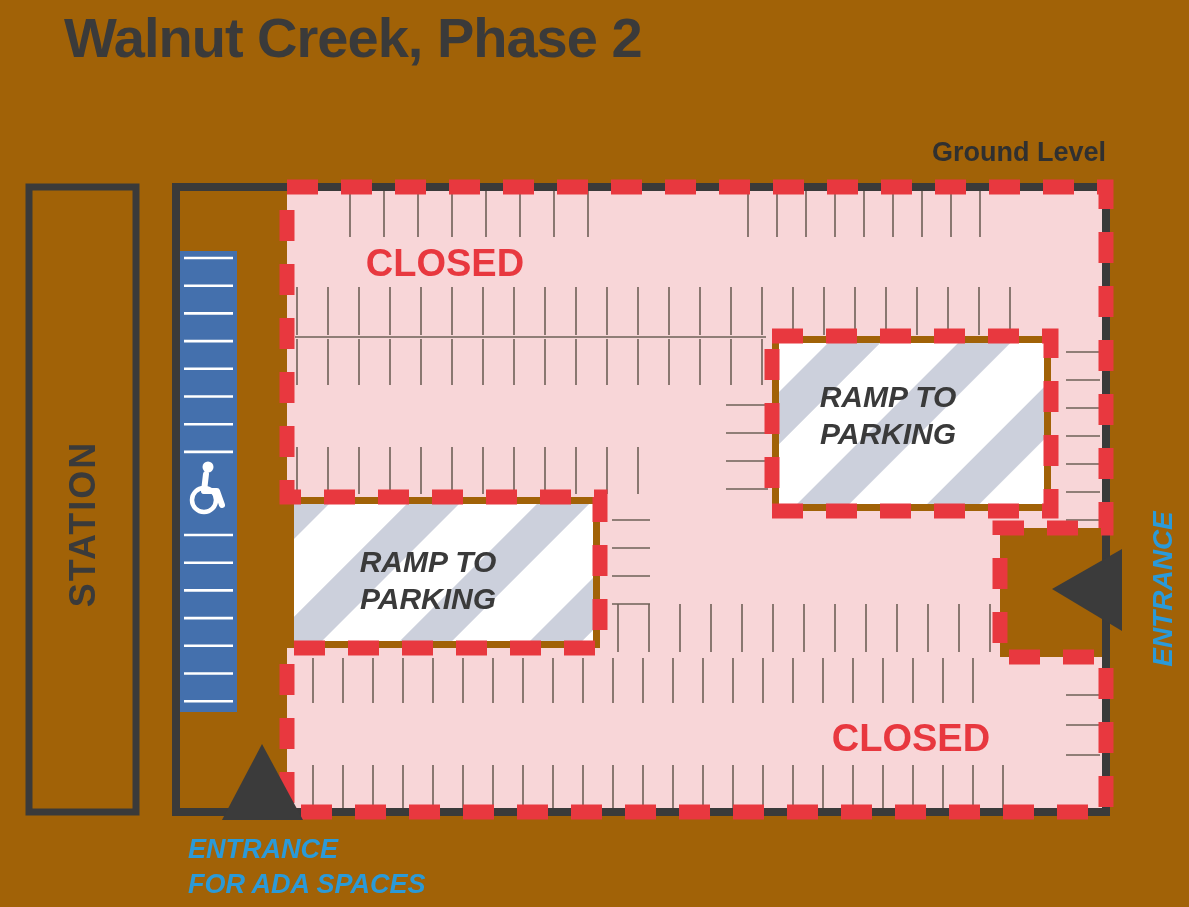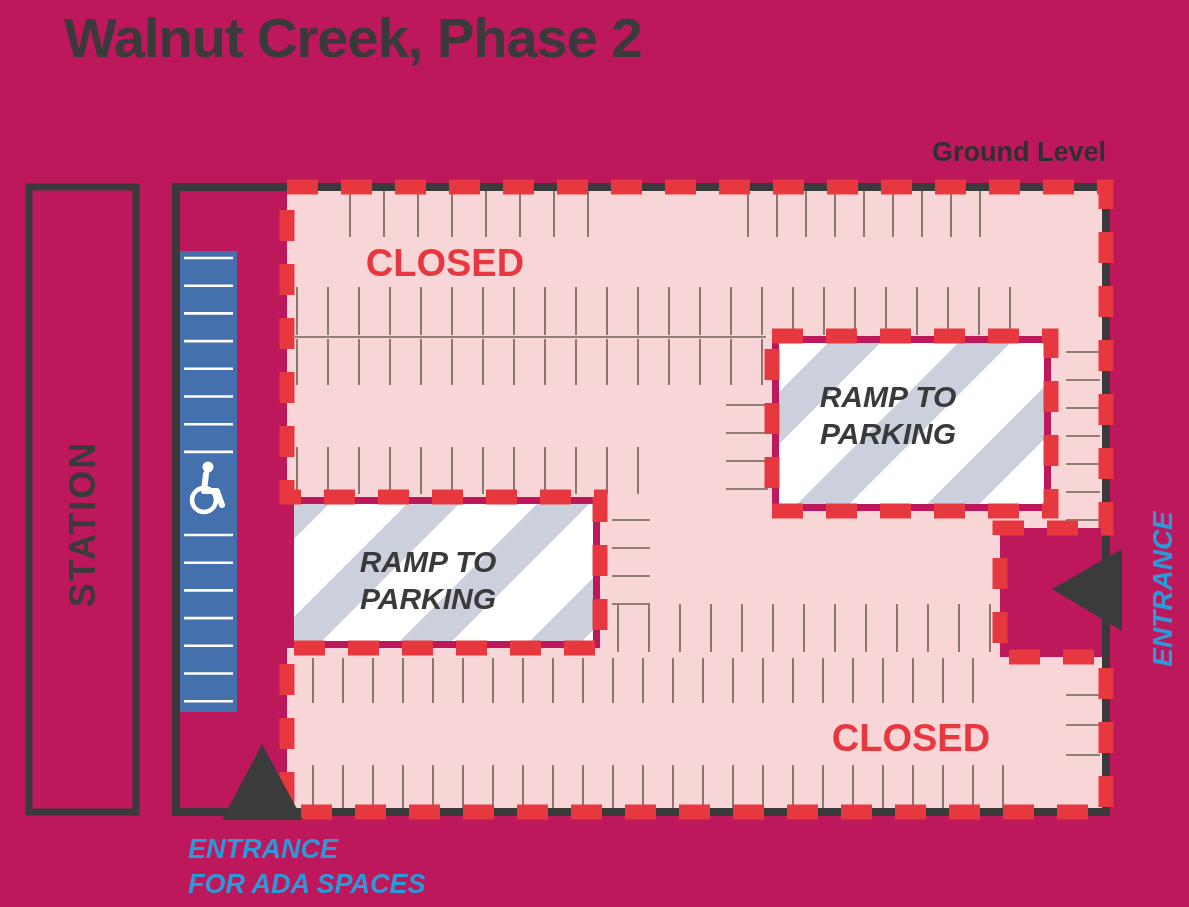--- a/index.html
+++ b/index.html
@@ -1,16 +1,16 @@
 <!DOCTYPE html>
 <html><head>
 <meta charset="utf-8">
 <style>
   html,body{margin:0;padding:0;background:#ffffff;}
-  .stage{position:relative;width:1189px;height:907px;background:#be185d;overflow:hidden;
+  .stage{position:relative;width:1189px;height:907px;background:#a16207;overflow:hidden;
          font-family:"Liberation Sans",sans-serif;}
   svg{display:block;}
   text{font-family:"Liberation Sans",sans-serif;}
   .title-text{font-size:56px;font-weight:bold;fill:#3a3a3a;letter-spacing:-1px;}
   .level-text{font-size:27px;font-weight:bold;fill:#303030;}
   .station-text{font-size:36px;font-weight:bold;fill:#3a3a3a;letter-spacing:2px;}
   .closed-text{font-size:38px;font-weight:bold;fill:#e8383f;}
   .ramp-text{font-size:30px;font-weight:bold;font-style:italic;fill:#3a3a3a;}
   .entrance-text{font-size:28px;font-weight:bold;font-style:italic;fill:#2b9ad8;}
   .ada-text{font-size:27px;font-weight:bold;font-style:italic;fill:#2b9ad8;}

